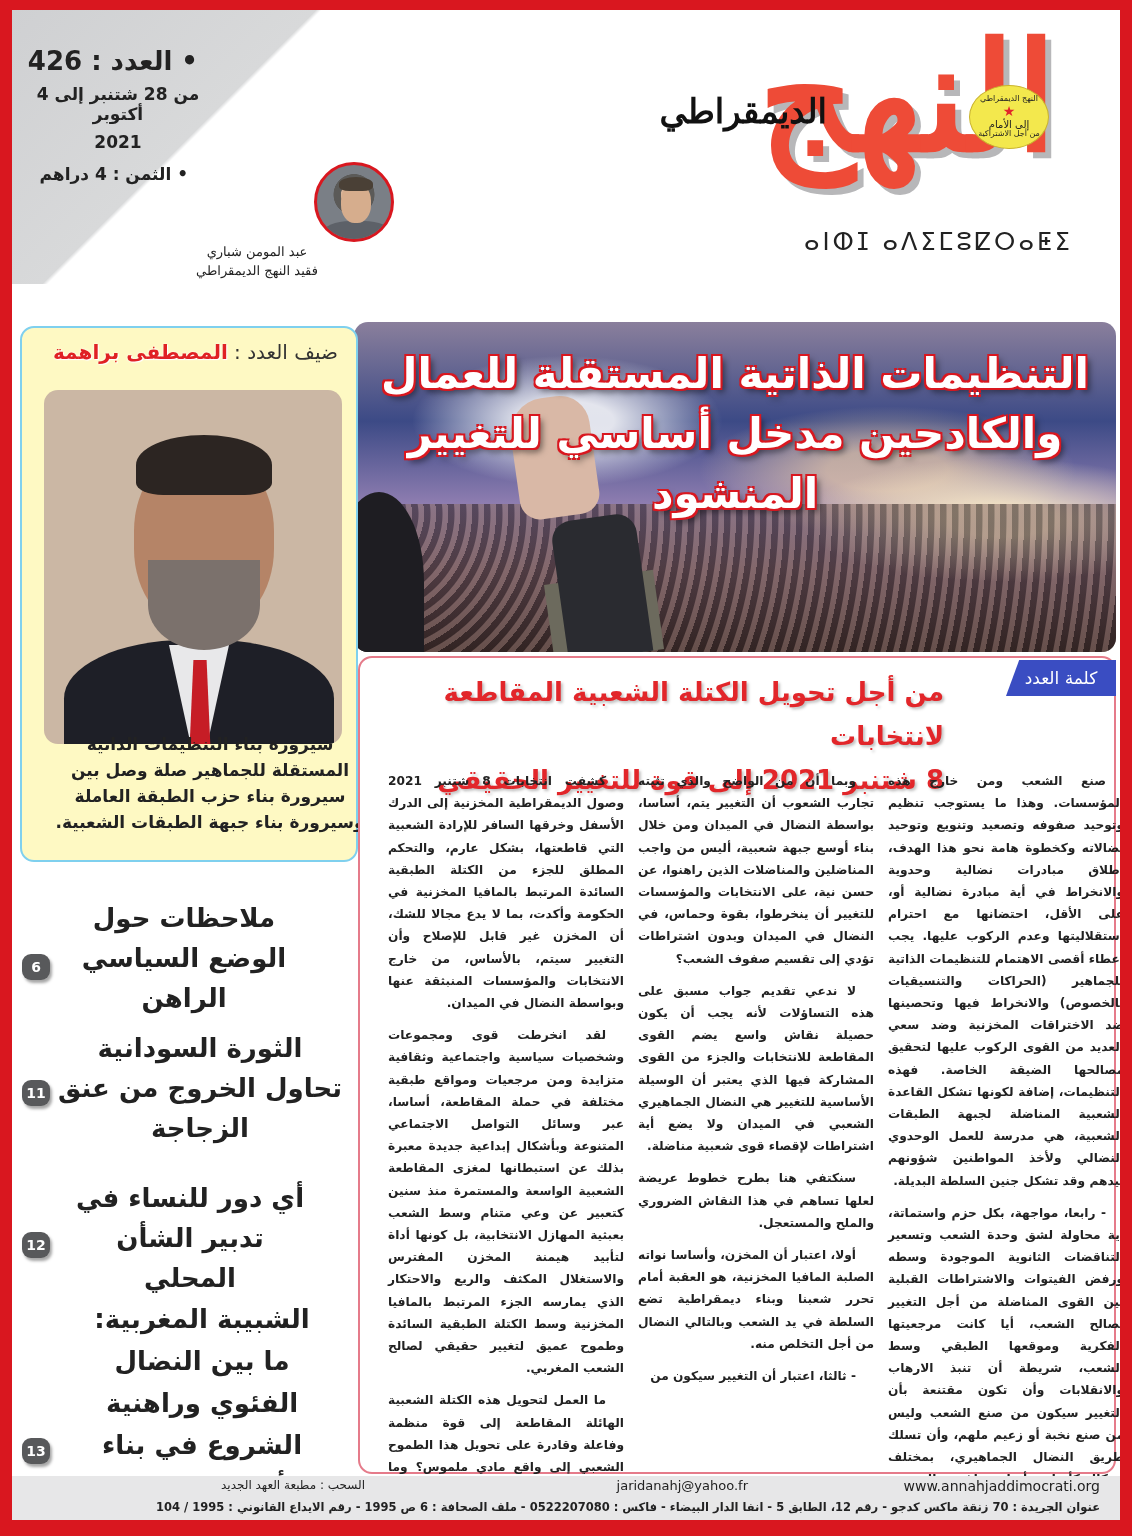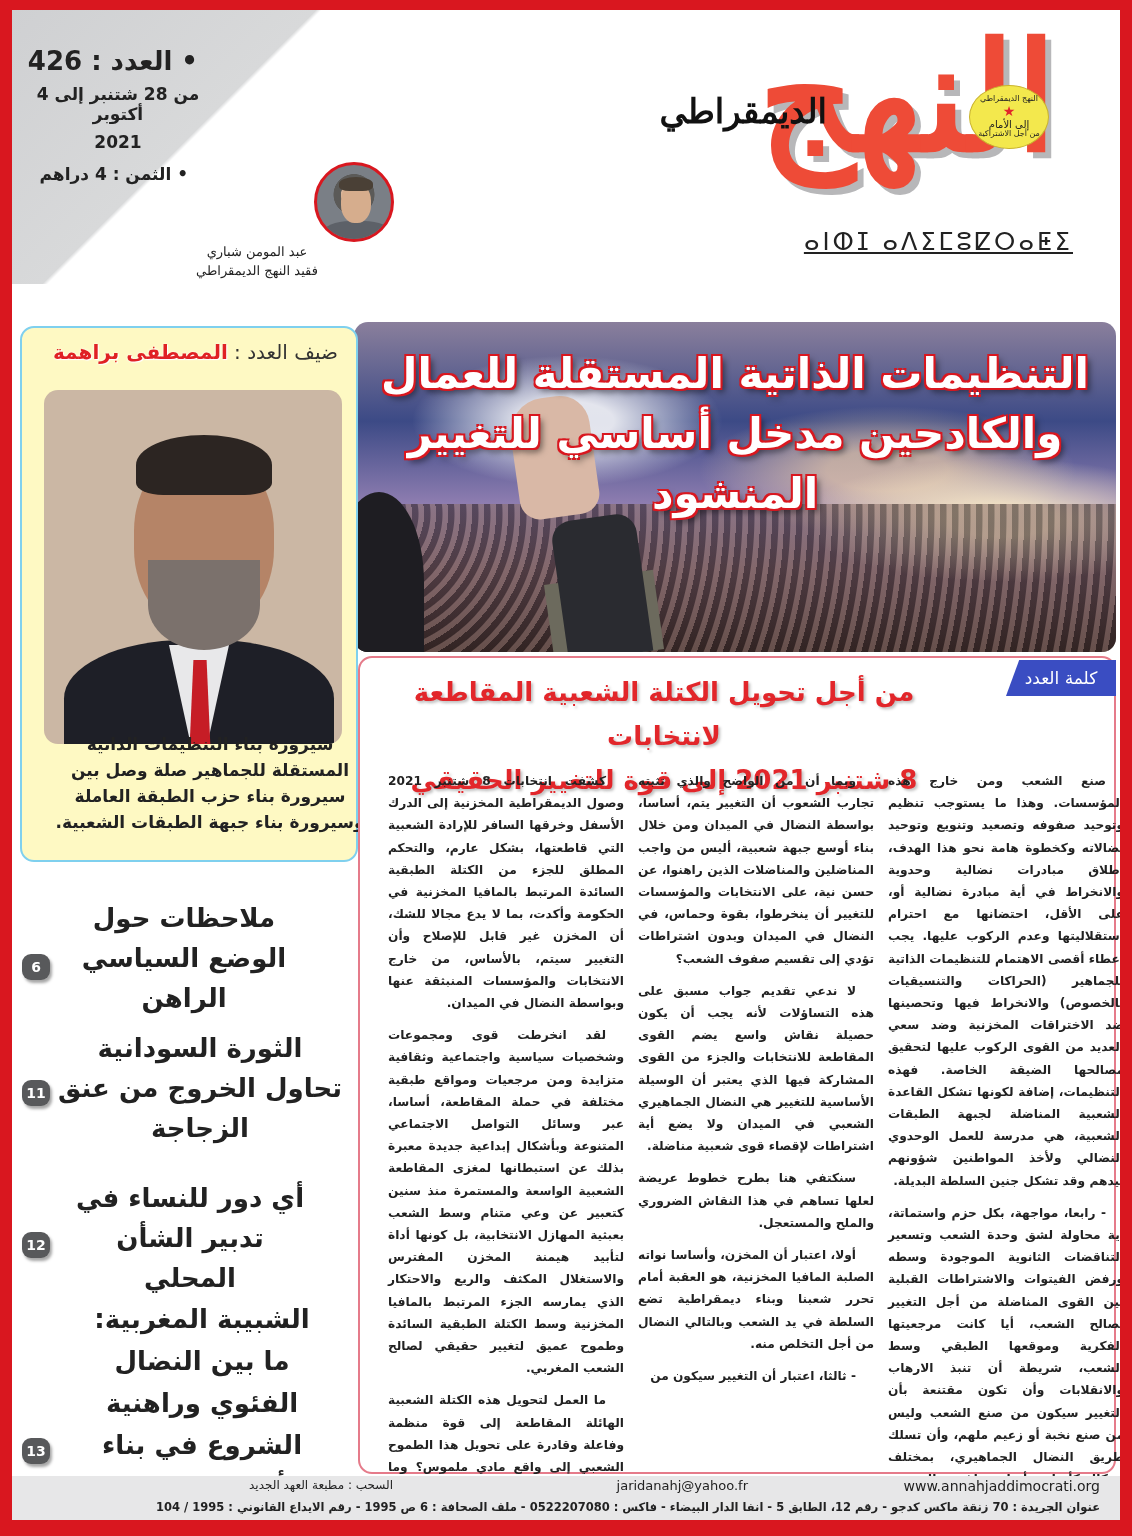--- a/index.html
+++ b/index.html
@@ -49,21 +49,21 @@
     position: absolute; right: 40px; top: -8px; font-family: "DejaVu Serif", serif;
     font-size: 150px; font-weight: bold; color: #ee4b37; line-height: 1;
     text-shadow: 6px 6px 0 #b7b7b9; letter-spacing: -4px;
   }
   .logo-sub {
     position: absolute; right: 270px; top: 64px; font-family: "DejaVu Serif", serif;
     font-size: 34px; font-weight: bold; color: #111; line-height: 1;
   }
   .logo-tifinagh {
     position: absolute; right: 24px; top: 198px; font-size: 24px; color: #222;
-    letter-spacing: 3px; direction: ltr; text-decoration: underline;
+    letter-spacing: 3px; direction: ltr;
   }
   .logo-badge {
     position: absolute; right: 48px; top: 55px; width: 80px; height: 64px;
     border-radius: 50%; background: #f3e84d; border: 1px solid #c9b32d;
     display: flex; flex-direction: column; align-items: center; justify-content: center;
     font-size: 10px; color: #222; text-align: center; line-height: 1.1;
   }
   .logo-badge .star { color: #e2262a; font-size: 14px; }
   
   .info-bar {
@@ -145,39 +145,39 @@
     position: absolute; left: 346px; top: 646px; width: 758px; height: 818px;
     border: 2px solid #e57b8a; border-radius: 14px; background: #fff;
   }
   .editorial-tag {
     position: absolute; right: -2px; top: 2px; width: 110px; height: 36px;
     background: #3a4dc2; color: #fff; font-size: 17px; direction: rtl; text-align: center;
     line-height: 36px; clip-path: polygon(12% 0, 100% 0, 100% 100%, 0 100%);
     box-shadow: 2px 3px 3px rgba(0,0,0,0.3);
   }
   .editorial-title {
-    position: absolute; right: 170px; top: 12px; width: 560px; direction: rtl; text-align: center;
+    position: absolute; right: 170px; top: 12px; width: 560px; direction: rtl; 
     color: #e2262a; font-weight: bold; font-size: 26px; line-height: 44px;
     text-shadow: 2px 2px 3px rgba(0,0,0,0.25);
   }
   .columns {
     position: absolute; left: 8px; top: 112px; width: 738px; height: 690px;
     display: flex; flex-direction: row-reverse; gap: 14px; direction: rtl; margin-left: 20px;
   }
   .col { width: 236px; font-size: 12.2px; line-height: 22.2px; font-weight: bold; color: #222; text-align: justify; }
   .col p { margin-bottom: 10px; text-indent: 18px; }
   
   .footer {
     position: absolute; left: 0; top: 1466px; width: 1108px; height: 44px; background: #e7e7e8;
     direction: rtl; color: #222;
   }
   .footer .row1 { position: absolute; top: 0; left: 0; width: 100%; height: 22px; font-size: 13px; }
   .footer .web { position: absolute; right: 20px; top: 2px; direction: ltr; font-size: 14px; }
   .footer .mail { position: absolute; right: 372px; top: 2px; direction: ltr; font-size: 13px; }
-  .footer .print { position: absolute; right: 727px; top: 2px; font-size: 12px; }
+  .footer .print { position: absolute; right: 755px; top: 2px; font-size: 12px; }
   .footer .row2 { position: absolute; right: 20px; top: 24px; font-size: 11.5px; font-weight: bold; }
 </style>
 </head>
 <body>
 
 <div class="page">
 
   <div class="masthead">
     <div class="grey-tri"></div>
 

